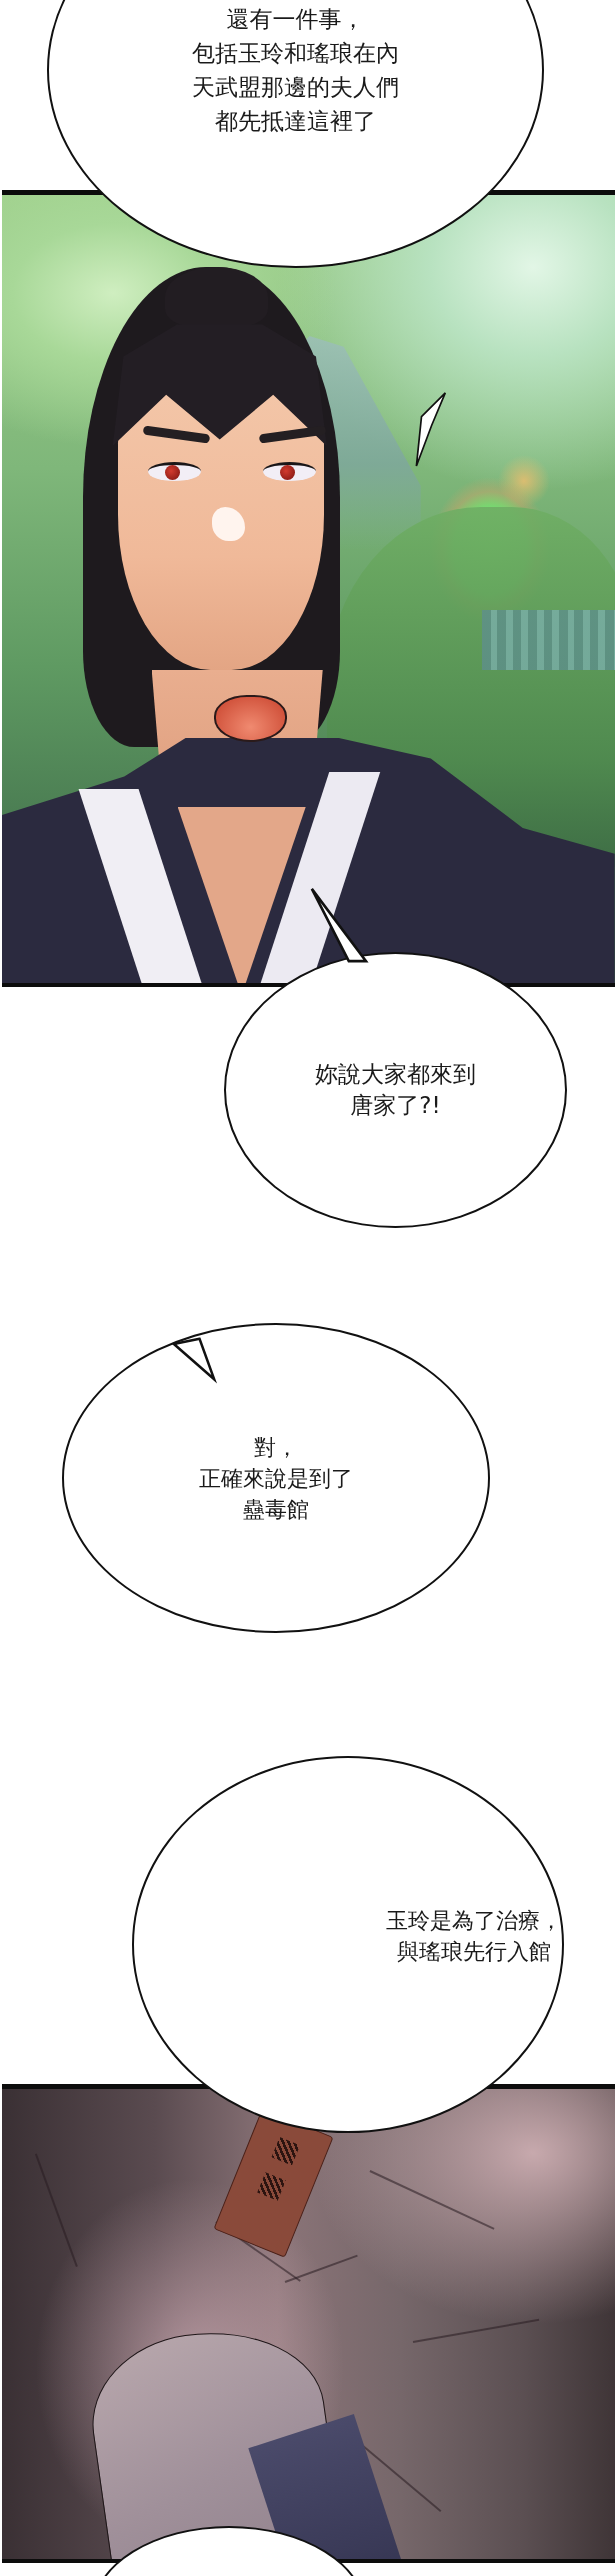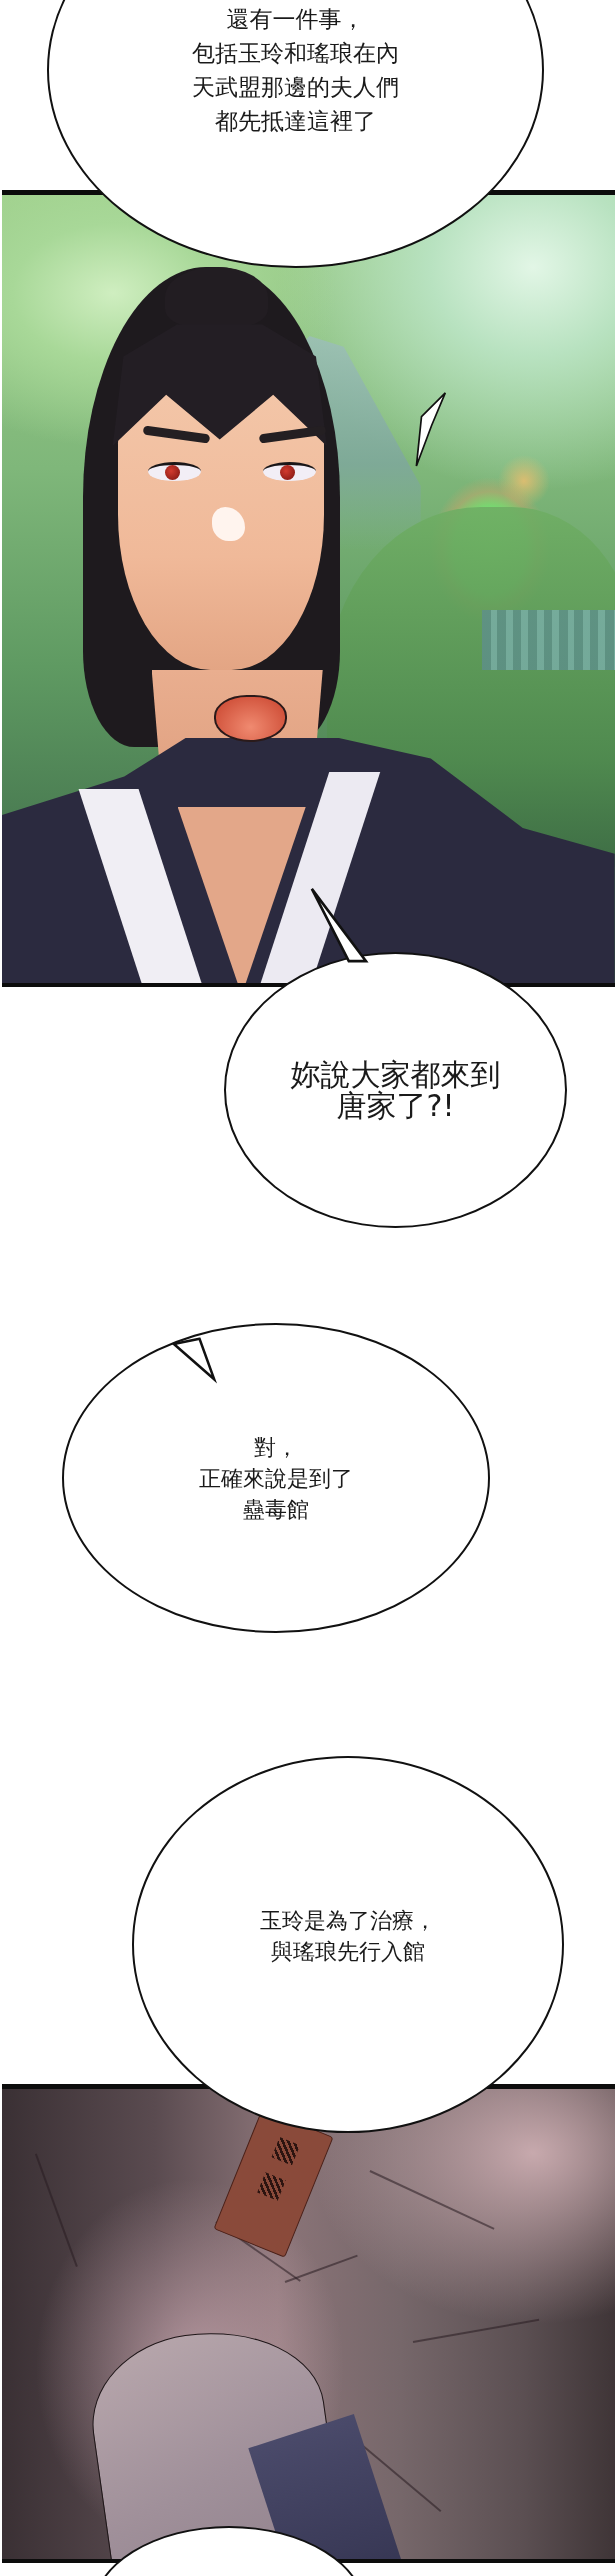--- a/index.html
+++ b/index.html
@@ -124,34 +124,34 @@
       <path d="M38 2 L10 30 L4 88 L22 40 Z" fill="#ffffff" stroke="#111" stroke-width="2"></path>
     </svg>
     <div class="panel-border-top" style="top:0;"></div>
   </div>
   <div style="position:absolute; left:1.7px; top:983px; width:613px; height:4.3px; background:#0c0c0c;"></div>
 
   <svg class="tail" style="left:304px; top:882px; width:69px; height:86px;" viewBox="0 0 80 100">
     <path d="M9 8 L72 92 L52 92 Z" fill="#ffffff" stroke="#111" stroke-width="3"></path>
   </svg>
   <div class="bubble" style="left:224px; top:952px; width:343px; height:276px;">
-    <div class="bubble-text" style="font-size:30px;">妳說大家都來到
+    <div class="bubble-text" style="font-size:23px;">妳說大家都來到
 唐家了?!</div>
   </div>
 
   <svg class="tail" style="left:167px; top:1332px; width:60px; height:60px;" viewBox="0 0 70 70">
     <path d="M38 8 L8 14 L55 55 Z" fill="#ffffff" stroke="#111" stroke-width="3"></path>
   </svg>
   <div class="bubble" style="left:62px; top:1323px; width:428px; height:310px;">
     <div class="bubble-text">對，
 正確來說是到了
 蠱毒館</div>
   </div>
 
-  <div class="bubble" style="left:132px; top:1756px; width:432px; height:377px;">
+  <div class="bubble" style="left:132px; top:1756px; width:432px; height:377px;justify-content:flex-end;">
     <div class="bubble-text" style="margin-top:-17px;">玉玲是為了治療，
 與瑤琅先行入館</div>
   </div>
 
   <div class="panel" id="panel-stone">
     <div class="crack" style="left:214px; top:137px; width:103px; transform:rotate(35deg);"></div>
     <div class="crack" style="left:283px; top:197px; width:77px; transform:rotate(-20deg);"></div>
     <div class="crack" style="left:368px; top:86px; width:137px; transform:rotate(25deg);"></div>
     <div class="crack" style="left:34px; top:69px; width:120px; transform:rotate(70deg);"></div>
     <div class="crack" style="left:411px; top:257px; width:128px; transform:rotate(-10deg);"></div>

